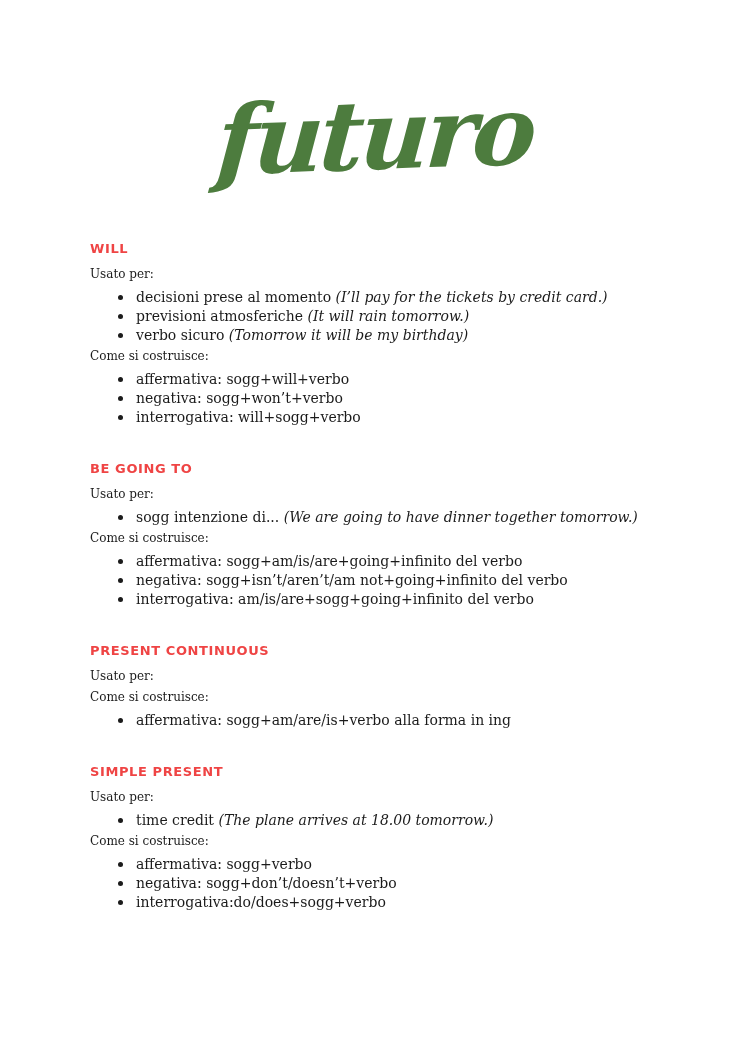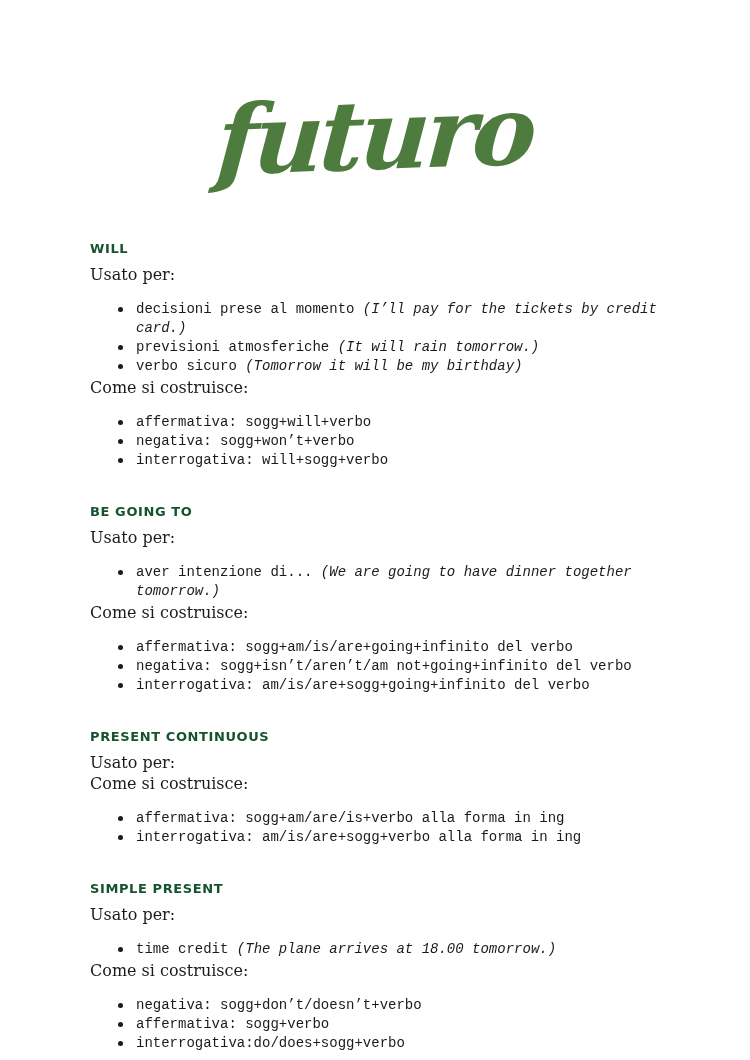--- a/index.html
+++ b/index.html
@@ -35,32 +35,31 @@
   }
   .section {
     margin-bottom: 34px;
   }
   .section-heading {
     font-family: "DejaVu Sans", "Liberation Sans", sans-serif;
     font-size: 13px;
     font-weight: 700;
     letter-spacing: 0.6px;
     margin: 0 0 9px 0;
-    color: #14532d;
+    color: #ef4444;
   }
   .label-line {
-    font-size: 16px;
+    font-size: 12px;
     margin: 0 0 2px 0;
     line-height: 19px;
   }
   ul.bullets {
-    margin: 16px 0 2px 0;
+    margin: 4px 0 2px 0;
     padding: 0 0 0 28px;
     list-style: none;
-    font-family: Liberation Mono, monospace;
   }
   ul.bullets li {
     position: relative;
     font-size: 14px;
     line-height: 19px;
     padding-left: 18px;
     margin: 0;
   }
   ul.bullets li::before {
     content: "";
@@ -97,45 +96,44 @@
         <ul class="bullets">
           <li>affermativa: sogg+will+verbo</li>
           <li>negativa: sogg+won’t+verbo</li>
           <li>interrogativa: will+sogg+verbo</li>
         </ul>
       </section>
       <section class="section">
         <h2 class="section-heading">BE GOING TO</h2>
         <p class="label-line">Usato per:</p>
         <ul class="bullets">
-          <li><span>aver intenzione di... </span><span class="example">(We are going to have dinner together tomorrow.)</span></li>
+          <li><span>sogg intenzione di... </span><span class="example">(We are going to have dinner together tomorrow.)</span></li>
         </ul>
         <p class="label-line">Come si costruisce:</p>
         <ul class="bullets">
           <li>affermativa: sogg+am/is/are+going+infinito del verbo</li>
           <li>negativa: sogg+isn’t/aren’t/am not+going+infinito del verbo</li>
           <li>interrogativa: am/is/are+sogg+going+infinito del verbo</li>
         </ul>
       </section>
       <section class="section">
         <h2 class="section-heading">PRESENT CONTINUOUS</h2>
         <p class="label-line">Usato per:</p>
         <p class="label-line">Come si costruisce:</p>
         <ul class="bullets">
           <li>affermativa: sogg+am/are/is+verbo alla forma in ing</li>
-          <li>interrogativa: am/is/are+sogg+verbo alla forma in ing</li>
         </ul>
       </section>
       <section class="section">
         <h2 class="section-heading">SIMPLE PRESENT</h2>
         <p class="label-line">Usato per:</p>
         <ul class="bullets">
           <li><span>time credit </span><span class="example">(The plane arrives at 18.00 tomorrow.)</span></li>
         </ul>
         <p class="label-line">Come si costruisce:</p>
         <ul class="bullets">
+          <li>affermativa: sogg+verbo</li>
           <li>negativa: sogg+don’t/doesn’t+verbo</li>
-          <li>affermativa: sogg+verbo</li>
           <li>interrogativa:do/does+sogg+verbo</li>
         </ul>
       </section>
     </main>
 </div>
 
 </body></html>

